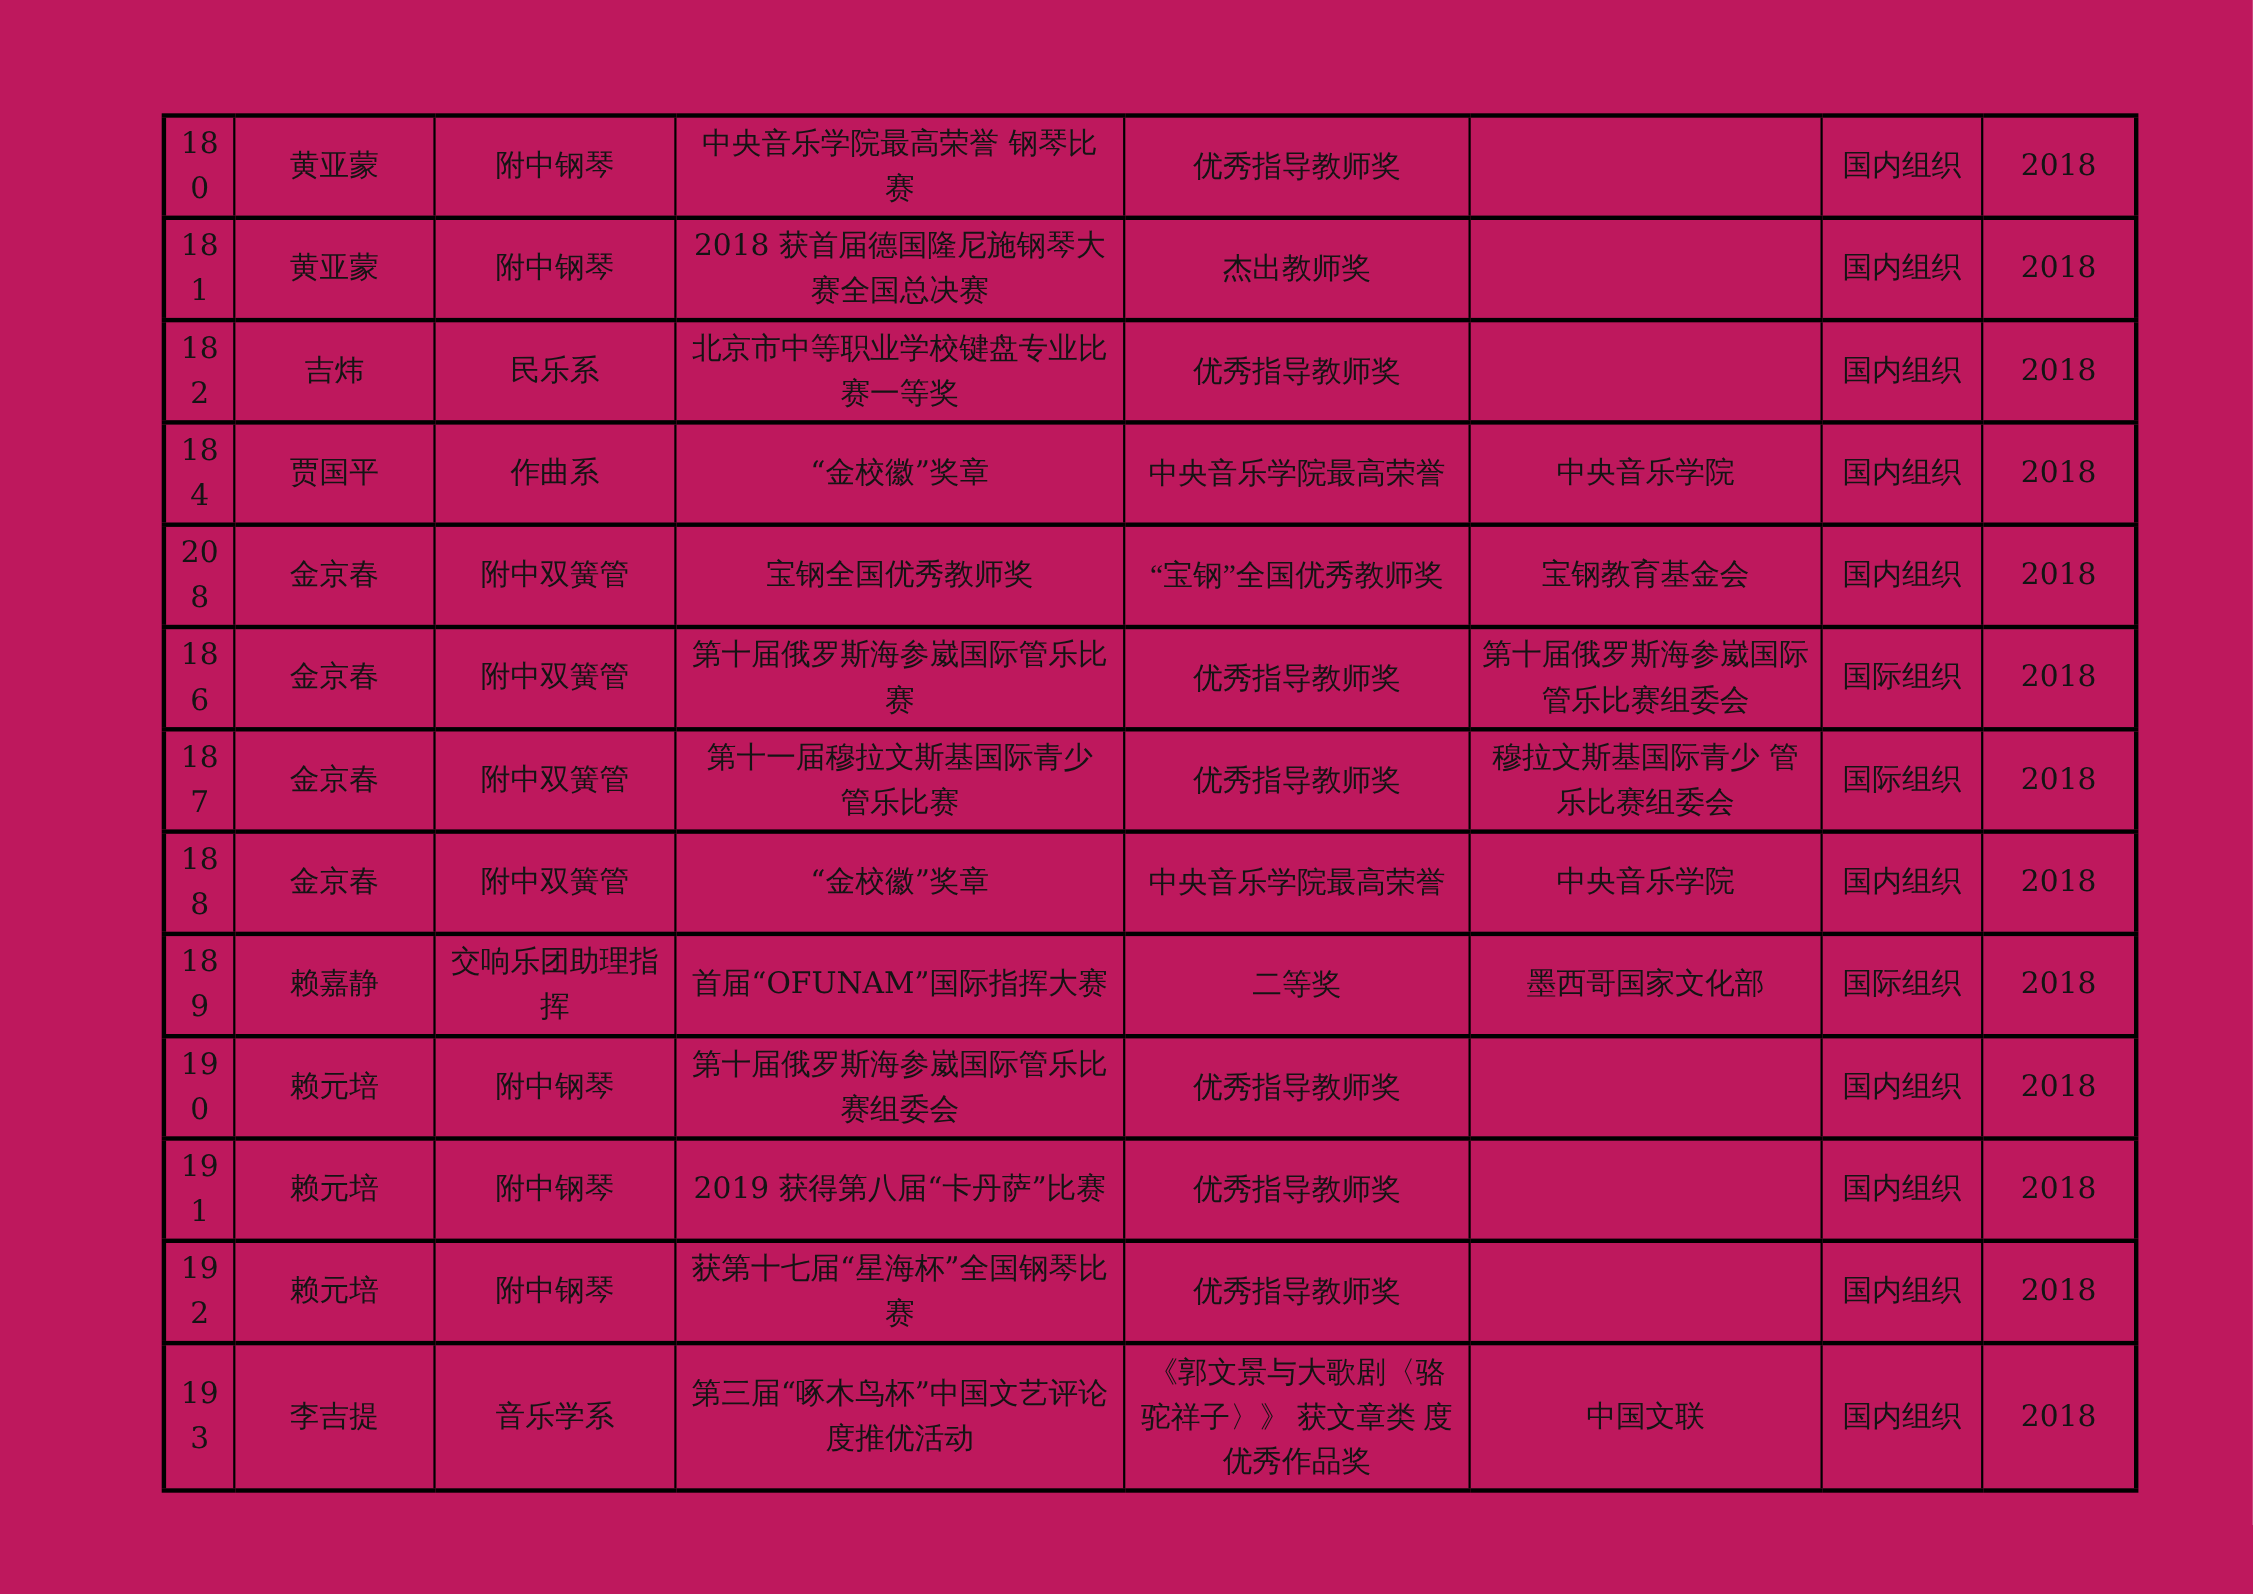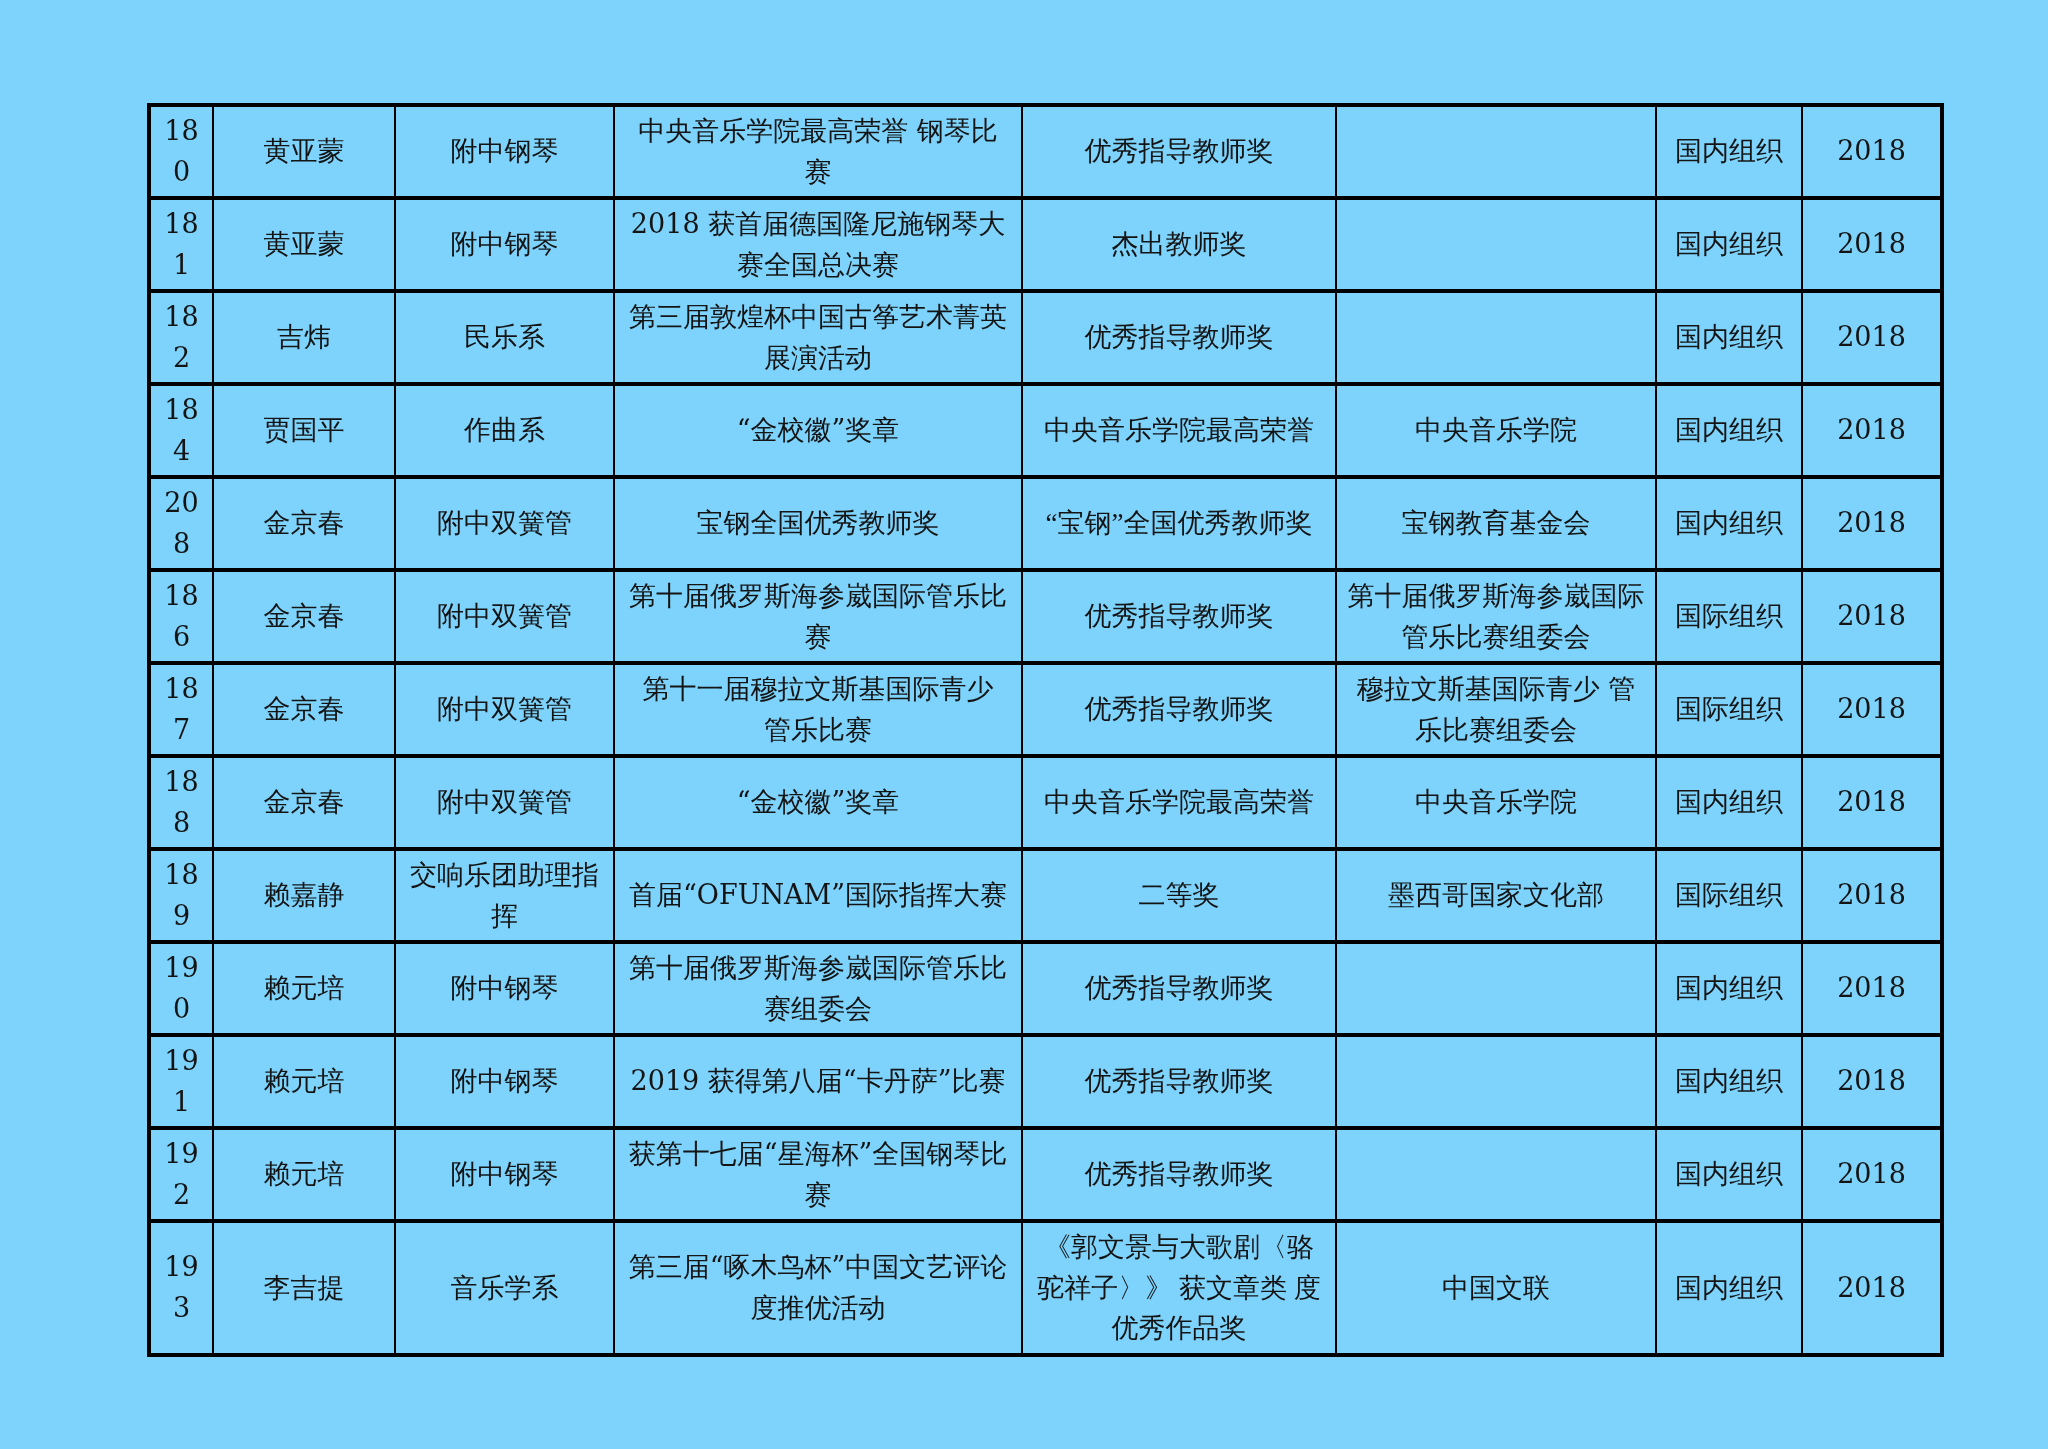--- a/index.html
+++ b/index.html
@@ -9,21 +9,21 @@
   }
   body {
     width: 2048px;
     height: 1449px;
     position: relative;
     overflow: hidden;
   }
   .page {
     position: absolute;
     inset: 0;
-    background: #7dd3fc;
+    background: #be185d;
   }
   table.awards {
     position: absolute;
     left: 147px;
     top: 103px;
     width: 1793px;
     border-collapse: collapse;
     table-layout: fixed;
     font-family: "DejaVu Serif", "Liberation Serif", serif;
     font-size: 27px;
@@ -86,21 +86,21 @@
     <td class="c-comp">2018 获首届德国隆尼施钢琴大赛全国总决赛</td>
     <td class="c-award">杰出教师奖</td>
     <td class="c-org"></td>
     <td class="c-type">国内组织</td>
     <td class="c-year">2018</td>
   </tr>
         <tr>
     <td class="c-num">182</td>
     <td class="c-name">吉炜</td>
     <td class="c-dept">民乐系</td>
-    <td class="c-comp">第三届敦煌杯中国古筝艺术菁英展演活动</td>
+    <td class="c-comp">北京市中等职业学校键盘专业比赛一等奖</td>
     <td class="c-award">优秀指导教师奖</td>
     <td class="c-org"></td>
     <td class="c-type">国内组织</td>
     <td class="c-year">2018</td>
   </tr>
         <tr>
     <td class="c-num">184</td>
     <td class="c-name">贾国平</td>
     <td class="c-dept">作曲系</td>
     <td class="c-comp">“金校徽”奖章</td>

